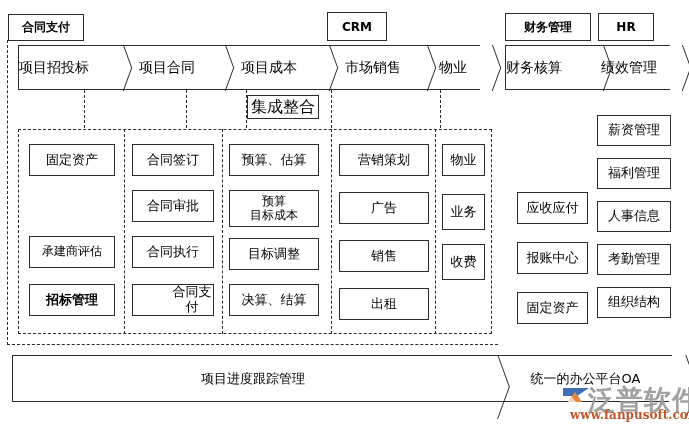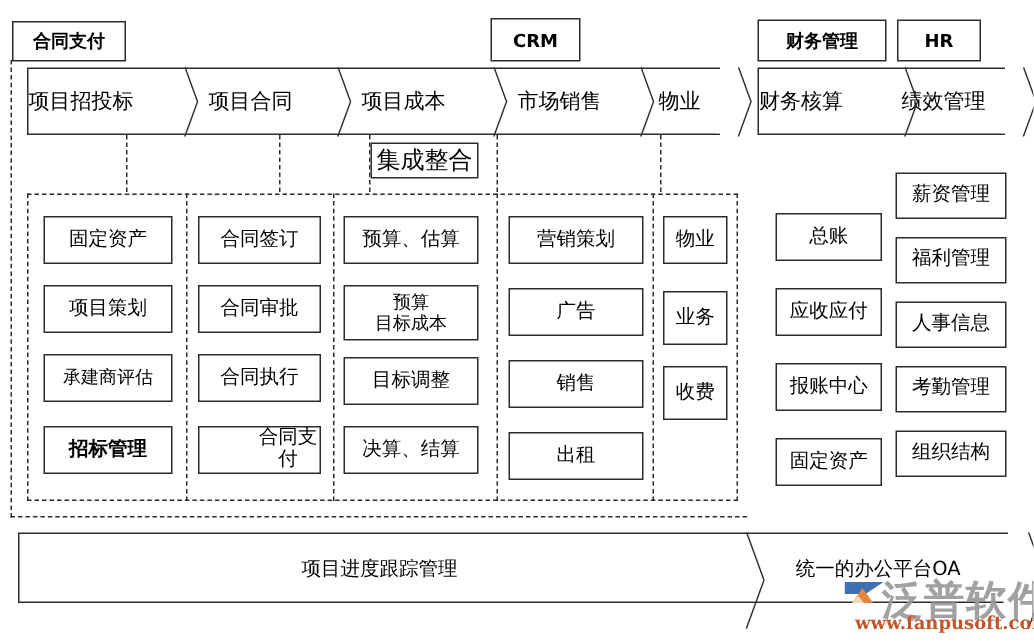--- a/index.html
+++ b/index.html
@@ -171,22 +171,20 @@
   </div>
 
   <div class="abs dash" style="left:18px;top:129px;width:474px;height:205px;"></div>
   <div class="abs vdash" style="left:124px;top:129px;height:205px;"></div>
   <div class="abs vdash" style="left:222px;top:129px;height:205px;"></div>
   <div class="abs vdash" style="left:331px;top:129px;height:205px;"></div>
   <div class="abs vdash" style="left:435px;top:129px;height:205px;"></div>
 
   <div class="abs fbox" style="left:29px;top:144px;width:86px;height:32px;">
     <span>固定资产</span></div>
-  <div class="abs fbox" style="left:29px;top:190px;width:86px;height:32px;">
-    <span>项目策划</span></div>
   <div class="abs fbox" style="left:29px;top:236px;width:86px;height:32px;font-size:12px;">
     <span>承建商评估</span></div>
   <div class="abs fbox" style="left:29px;top:284px;width:86px;height:32px;font-weight:bold;">
     <span>招标管理</span></div>
 
   <div class="abs fbox" style="left:132px;top:144px;width:82px;height:32px;">
     <span>合同签订</span></div>
   <div class="abs fbox" style="left:132px;top:190px;width:82px;height:32px;">
     <span>合同审批</span></div>
   <div class="abs fbox" style="left:132px;top:236px;width:82px;height:32px;">
@@ -213,22 +211,20 @@
   <div class="abs fbox" style="left:339px;top:288px;width:90px;height:32px;">
     <span>出租</span></div>
 
   <div class="abs fbox" style="left:442px;top:144px;width:43px;height:32px;">
     <span>物业</span></div>
   <div class="abs fbox" style="left:442px;top:194px;width:43px;height:36px;">
     <span>业务</span></div>
   <div class="abs fbox" style="left:442px;top:244px;width:43px;height:36px;">
     <span>收费</span></div>
 
-  <div class="abs fbox" style="left:517px;top:142px;width:71px;height:32px;">
-    <span>总账</span></div>
   <div class="abs fbox" style="left:517px;top:192px;width:71px;height:32px;">
     <span>应收应付</span></div>
   <div class="abs fbox" style="left:517px;top:242px;width:71px;height:32px;">
     <span>报账中心</span></div>
   <div class="abs fbox" style="left:517px;top:292px;width:71px;height:32px;">
     <span>固定资产</span></div>
 
   <div class="abs fbox" style="left:597px;top:115px;width:74px;height:31px;">
     <span>薪资管理</span></div>
   <div class="abs fbox" style="left:597px;top:158px;width:74px;height:31px;">

